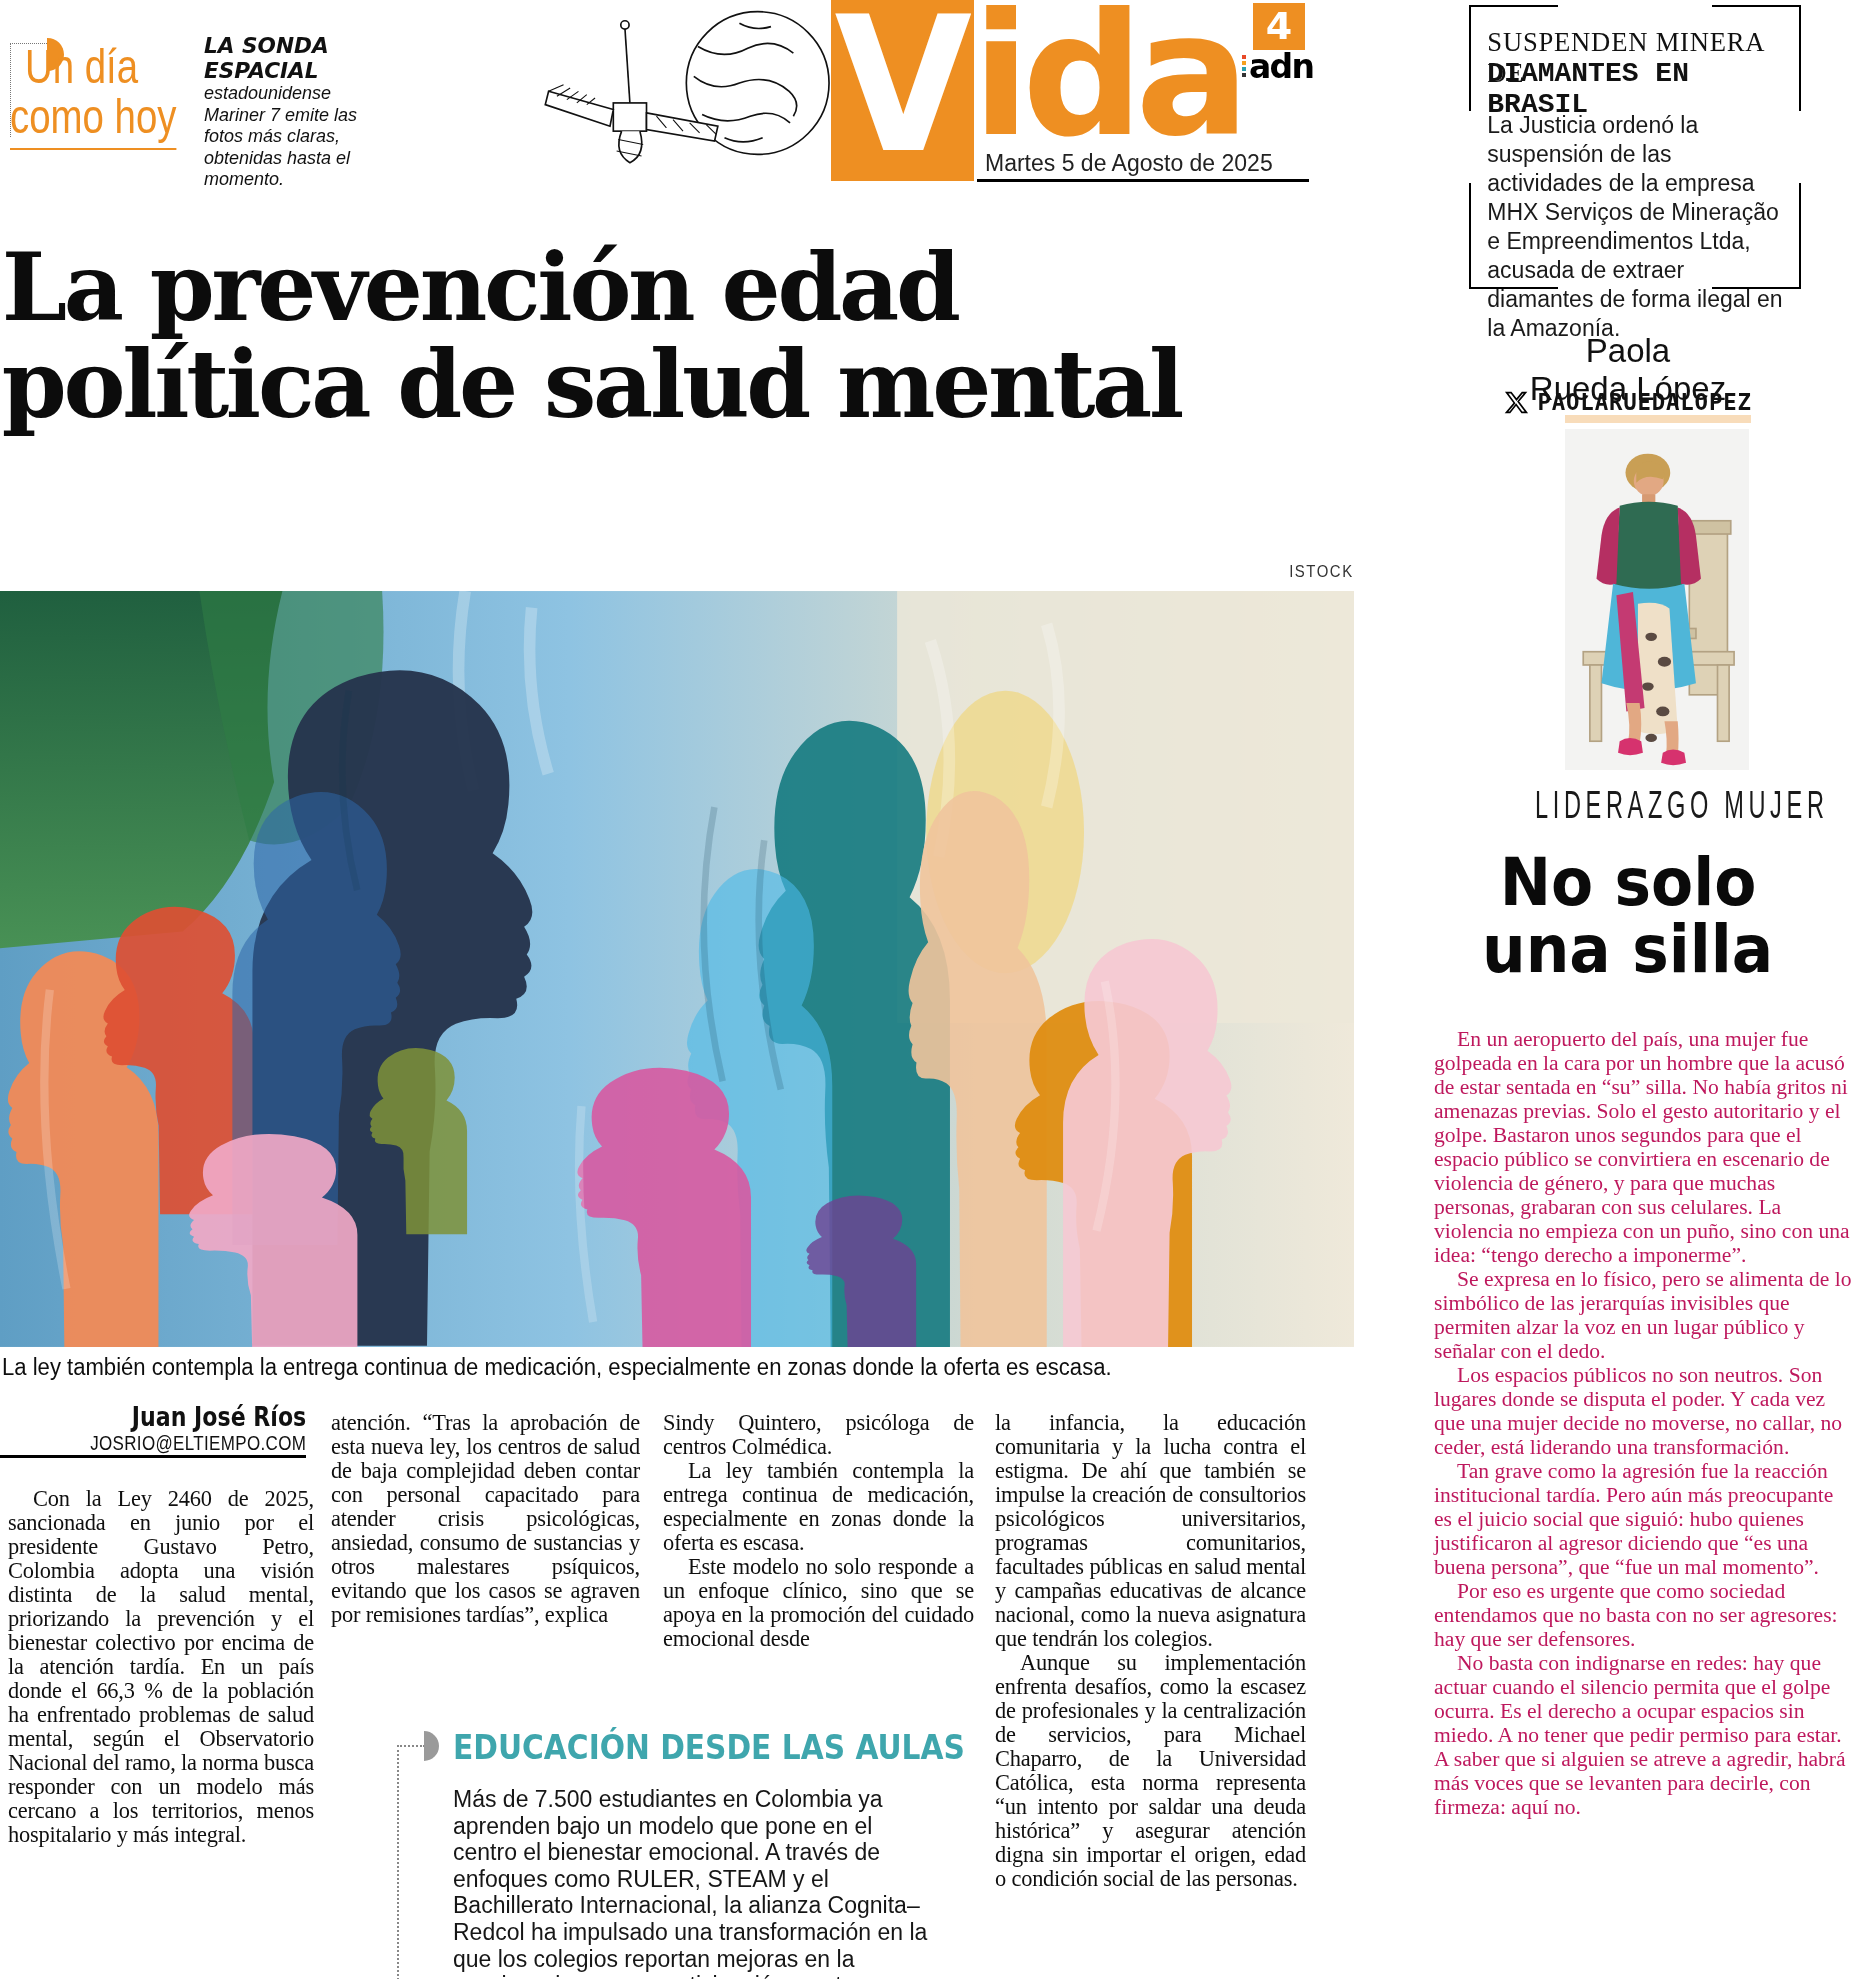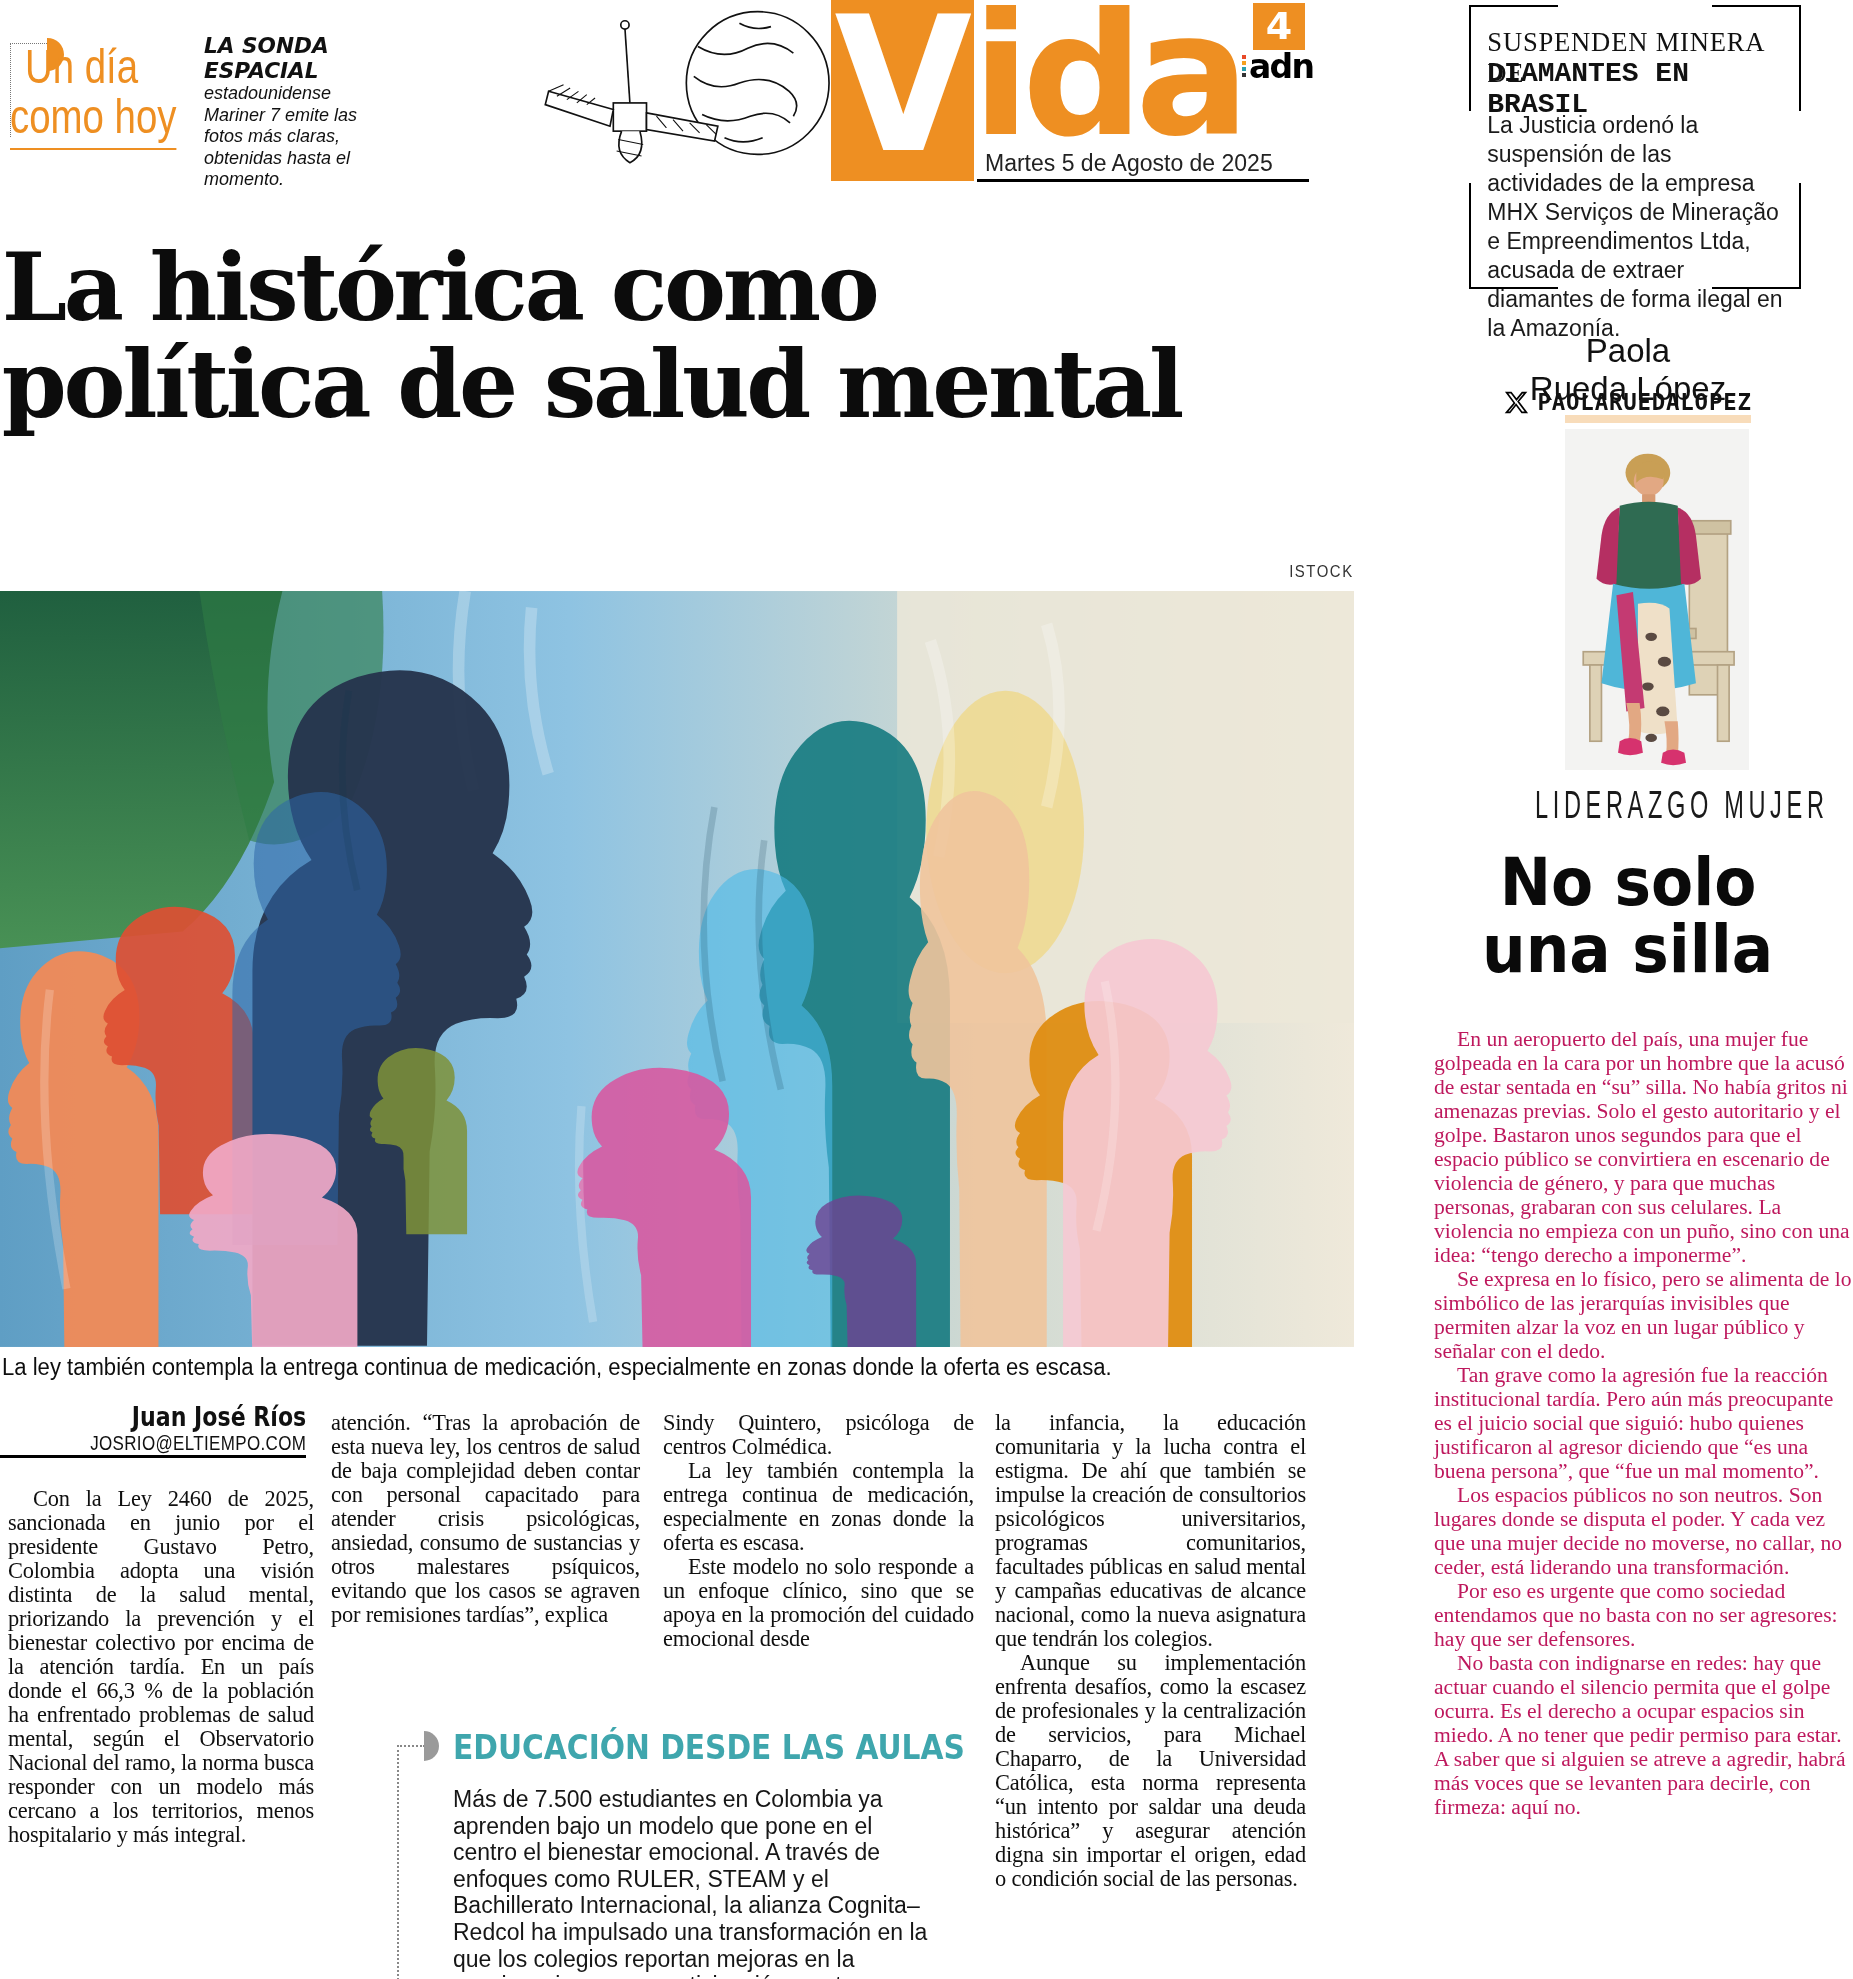--- a/index.html
+++ b/index.html
@@ -188,28 +188,28 @@
   </div>
 
   <div class="abs liderazgo"><span>LIDERAZGO MUJER</span></div>
   <div class="abs nosolo">
     <span>No solo</span><br>
     <span>una silla</span>
   </div>
   <div class="abs colart">
     <p>En un aeropuerto del país, una mujer fue golpeada en la cara por un hombre que la acusó de estar sentada en “su” silla. No había gritos ni amenazas previas. Solo el gesto autoritario y el golpe. Bastaron unos segundos para que el espacio público se convirtiera en escenario de violencia de género, y para que muchas personas, grabaran con sus celulares. La violencia no empieza con un puño, sino con una idea: “tengo derecho a imponerme”.</p>
     <p>Se expresa en lo físico, pero se alimenta de lo simbólico de las jerarquías invisibles que permiten alzar la voz en un lugar público y señalar con el dedo.</p>
+    <p>Los espacios públicos no son neutros. Son lugares donde se disputa el poder. Y cada vez que una mujer decide no moverse, no callar, no ceder, está liderando una transformación.</p>
     <p>Tan grave como la agresión fue la reacción institucional tardía. Pero aún más preocupante es el juicio social que siguió: hubo quienes justificaron al agresor diciendo que “es una buena persona”, que “fue un mal momento”.</p>
-    <p>Los espacios públicos no son neutros. Son lugares donde se disputa el poder. Y cada vez que una mujer decide no moverse, no callar, no ceder, está liderando una transformación.</p>
     <p>Por eso es urgente que como sociedad entendamos que no basta con no ser agresores: hay que ser defensores.</p>
     <p>No basta con indignarse en redes: hay que actuar cuando el silencio permita que el golpe ocurra. Es el derecho a ocupar espacios sin miedo. A no tener que pedir permiso para estar. A saber que si alguien se atreve a agredir, habrá más voces que se levanten para decirle, con firmeza: aquí no.</p>
   </div>
 
   <div class="abs headline">
-    <div>La histórica como</div>
+    <div>La prevención edad</div>
     <div>política de salud mental</div>
   </div>
   <div class="abs istock"><span>ISTOCK</span></div>
 
   <div class="abs mainimg">
     <svg width="1354" height="756" viewBox="0 0 1630 910">
       <defs>
         <linearGradient id="sky" x1="0" y1="0" x2="1" y2="0">
           <stop offset="0" stop-color="#5f9ec4"></stop>
             <stop offset="0.42" stop-color="#8ec3e2"></stop>

